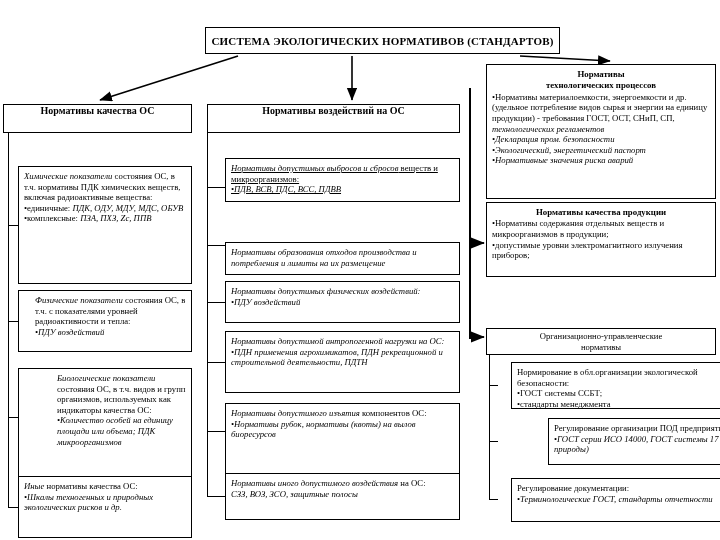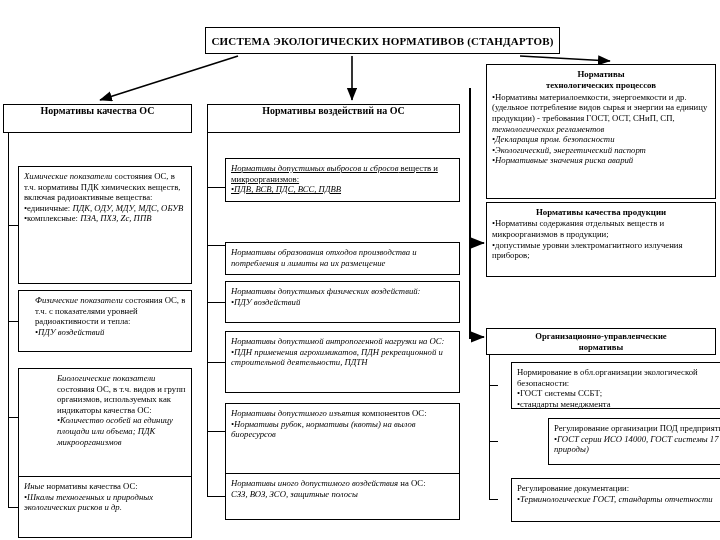--- a/index.html
+++ b/index.html
@@ -63,21 +63,21 @@
   .mb4 { top: 331px; height: 62px; }
   .mb5 { top: 403px; height: 73px; }
   .mb6 { top: 473px; height: 47px; }
 
   
   .rb { left: 486px; width: 230px; }
   .rb1 { top: 64px; height: 135px; }
   .rb2 { top: 202px; height: 75px; }
   .rb-hdr { left: 486px; top: 328px; width: 230px; height: 27px;
             display: flex; align-items: center; justify-content: center; }
-  .rb-hdr .t { font-size: 8.6px; font-weight: bold; text-align: center; line-height: 1.18; }
+  .rb-hdr .t { font-size: 8.6px; font-weight: normal; text-align: center; line-height: 1.18; }
   .rsb { left: 511px; width: 219px; }
   .rsb1 { top: 362px; height: 47px; }
   .rsb2 { top: 418px; height: 47px; margin-left: 37px; }
   .rsb3 { top: 478px; height: 44px; }
 
   .rb1 .ttl, .rb2 .ttl {
     display: block; text-align: center; font-weight: bold; font-size: 8.8px;
     font-style: normal; line-height: 1.18; margin-bottom: 1px;
   }
 

